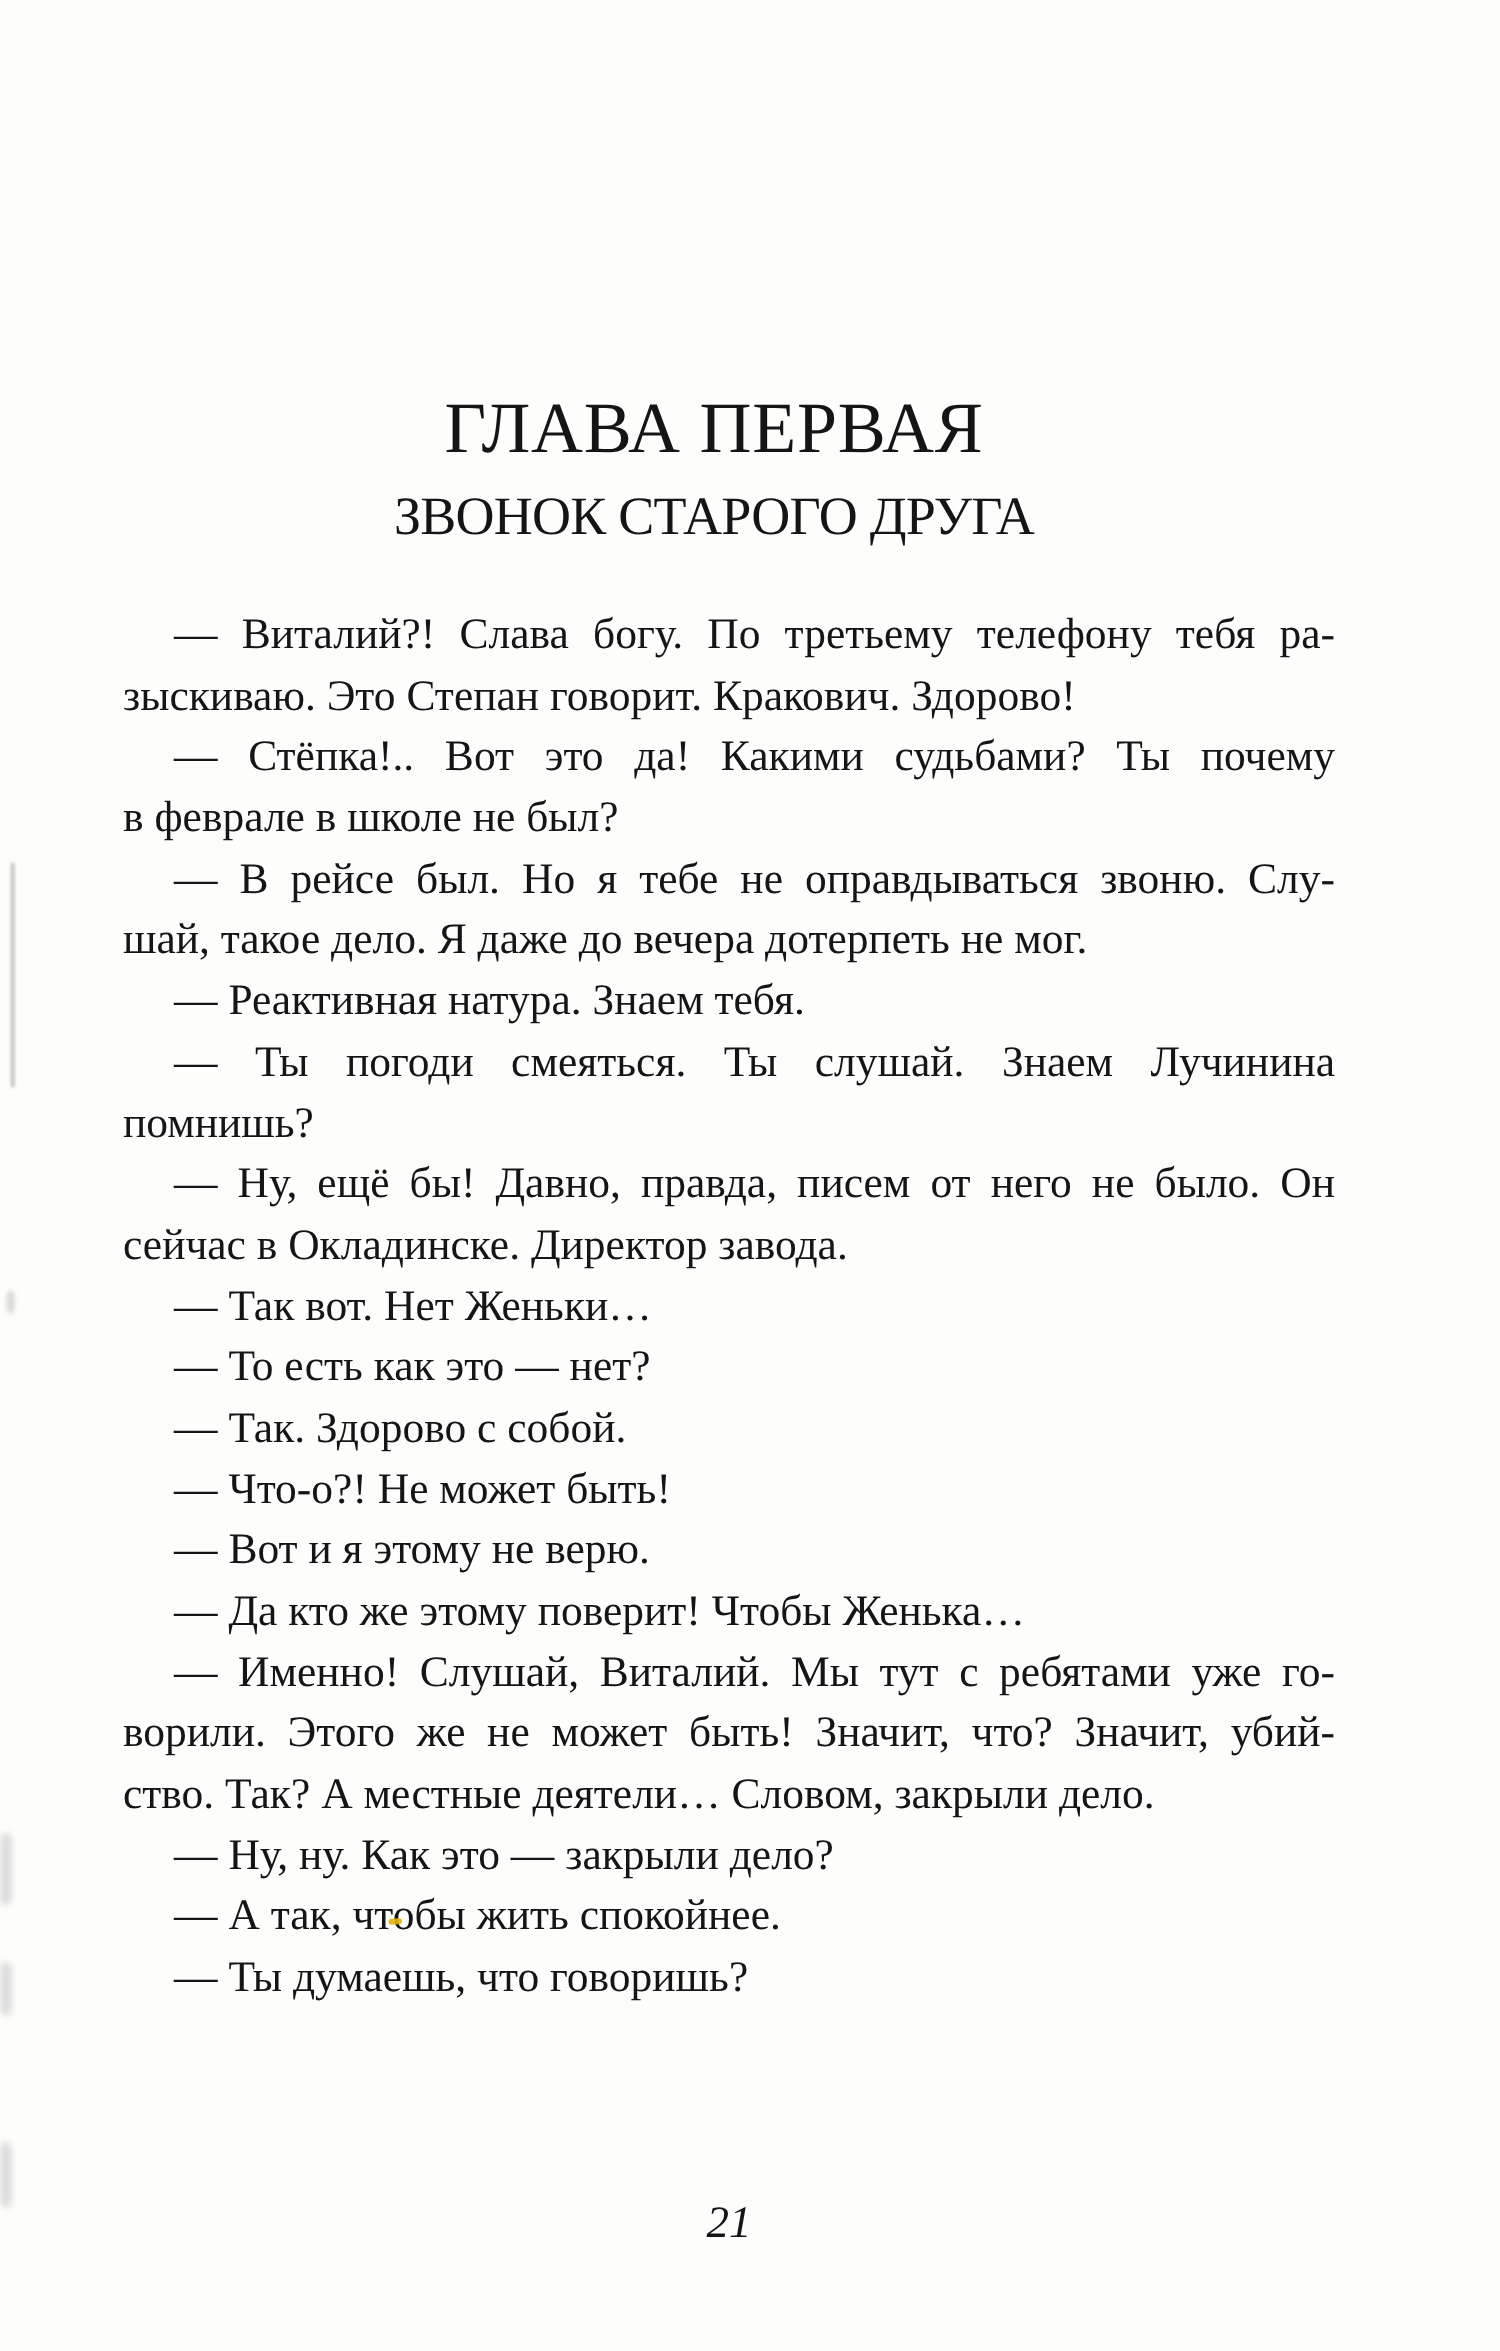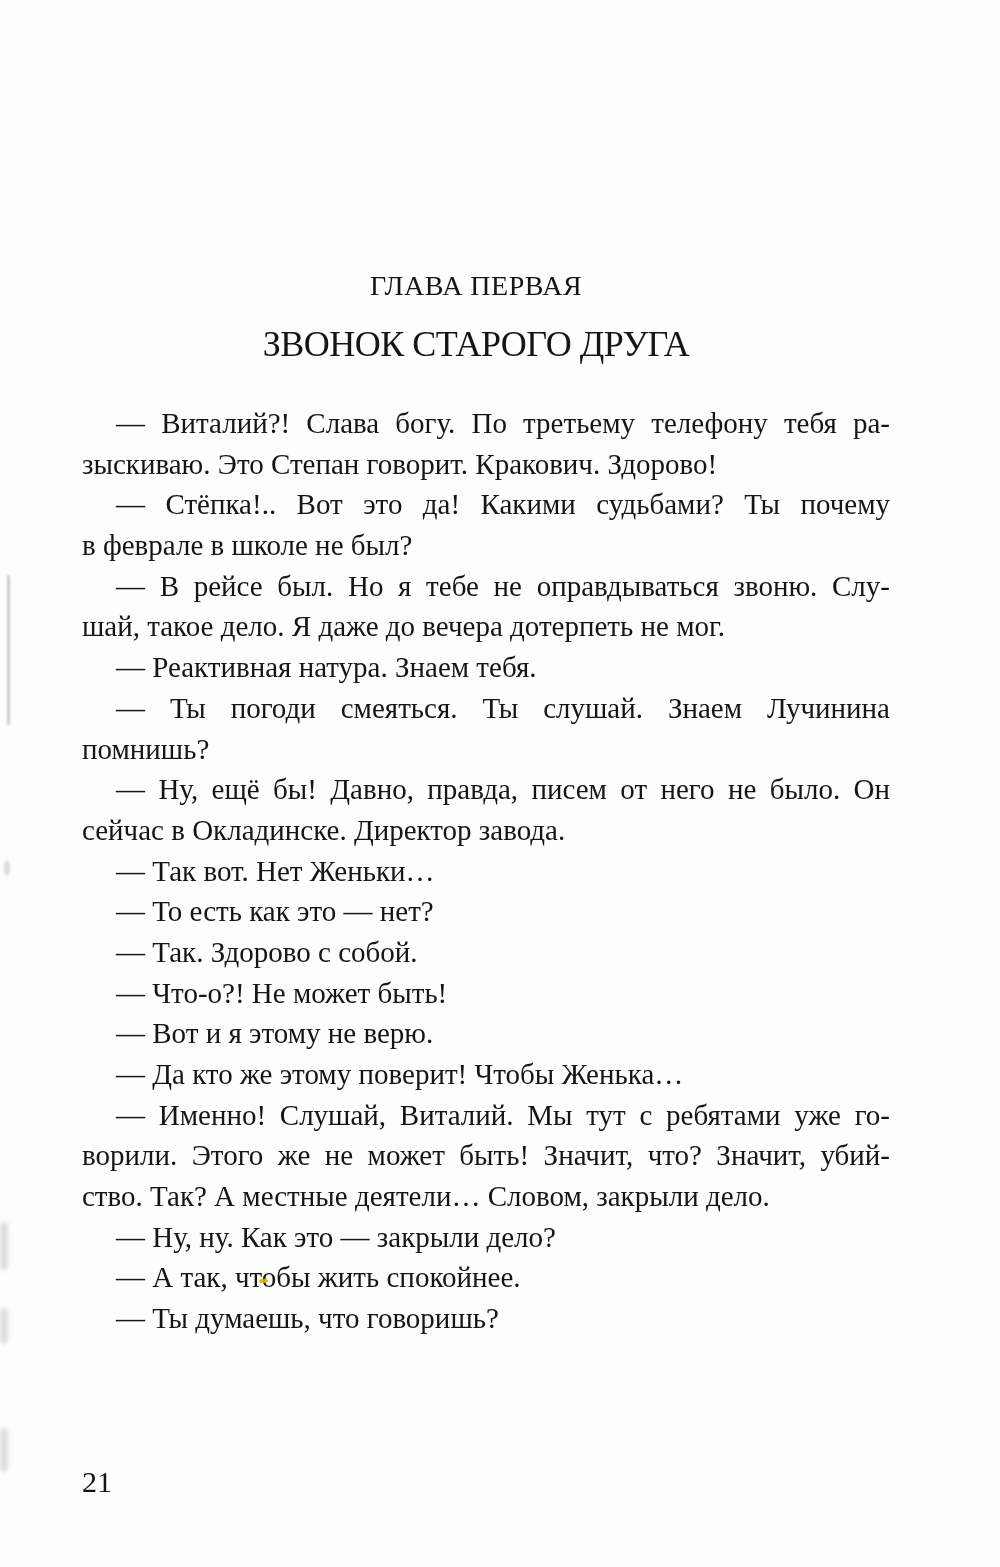--- a/index.html
+++ b/index.html
@@ -50,21 +50,21 @@
   .edge-smudge-3 { top: 1428px; height: 44px; }
 
   .title-block {
     position: absolute;
     left: 72px;
     top: 256px;
     width: 808px;
     text-align: center;
   }
   .chapter-label {
-    font-size: 28px;
+    font-size: 48px;
     line-height: 48px;
     padding-top: 6px;
     letter-spacing: 0.5px;
     font-weight: 400;
     text-align: center;
   }
   .chapter-title {
     font-size: 36px;
     line-height: 52px;
     margin-top: 8px;
@@ -102,23 +102,24 @@
     border-radius: 2px;
     transform: rotate(-4deg);
     opacity: 0.9;
   }
 
   .page-number {
     position: absolute;
     left: 82px;
     top: 1462px;
     width: 808px;
-    text-align: left;
+    text-align: center;
     font-size: 30px;
     line-height: 40px;
+    font-style: italic;
   }
 </style>
 </head>
 <body>
 
 <div class="page">
 
   <div class="edge-streak"></div>
   <div class="edge-dot"></div>
   <div class="edge-smudge-1"></div>

